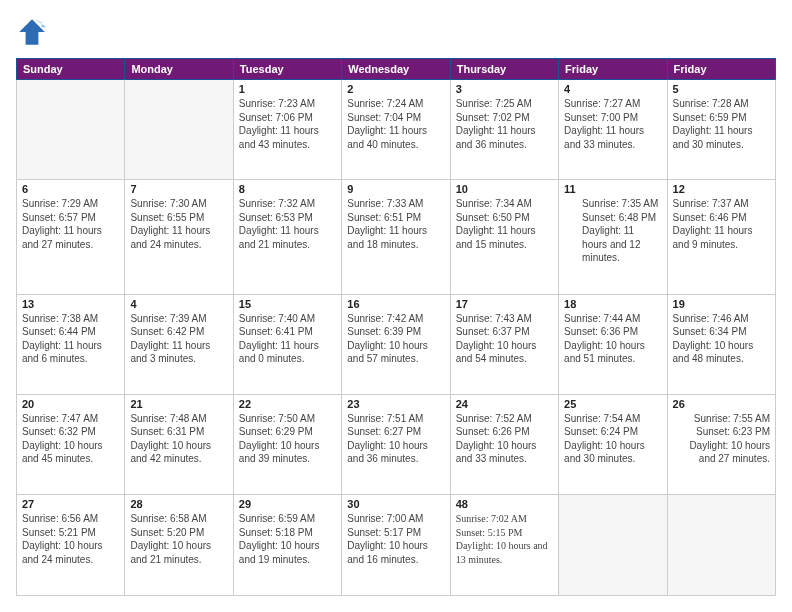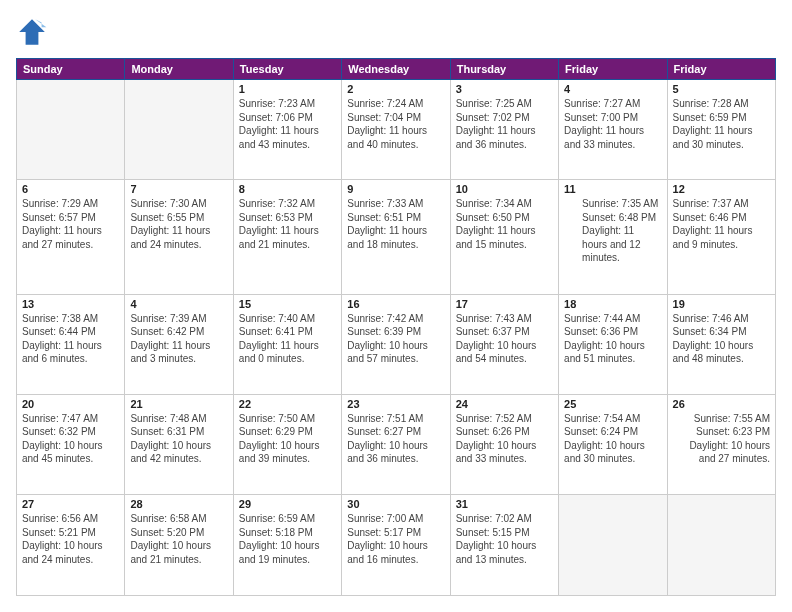--- a/index.html
+++ b/index.html
@@ -318,22 +318,22 @@
 Sunset: 5:18 PM
 Daylight: 10 hours and 19 minutes.</div>
           </td>
           <td>
             <span class="day-num">30</span>
             <div class="day-info" style="white-space: pre-line;">Sunrise: 7:00 AM
 Sunset: 5:17 PM
 Daylight: 10 hours and 16 minutes.</div>
           </td>
           <td>
-            <span class="day-num">31</span>
-            <div class="day-info" style="white-space: pre-line;">Sunrise: 7:02 AM
+            <span class="day-num">48</span>
+            <div class="day-info" style="white-space: pre-line; font-family: Liberation Serif, serif;">Sunrise: 7:02 AM
 Sunset: 5:15 PM
 Daylight: 10 hours and 13 minutes.</div>
           </td>
           <td class="empty"></td>
           <td class="empty"></td>
         </tr>
       </tbody>
   </table>
 </div>
 

